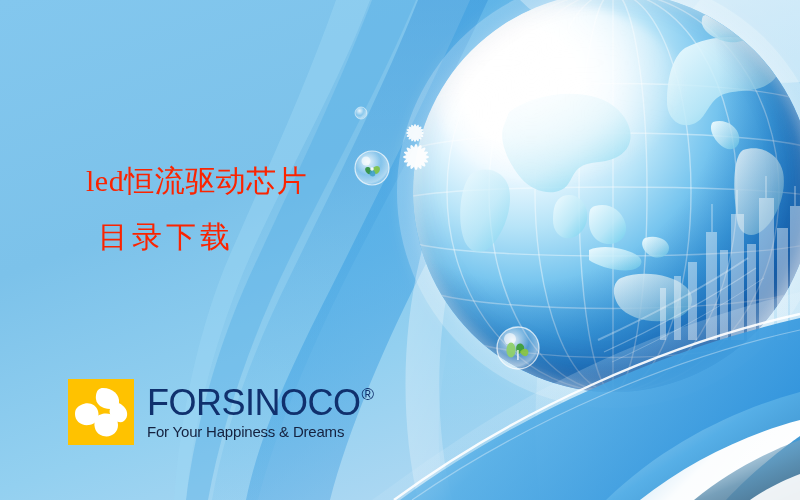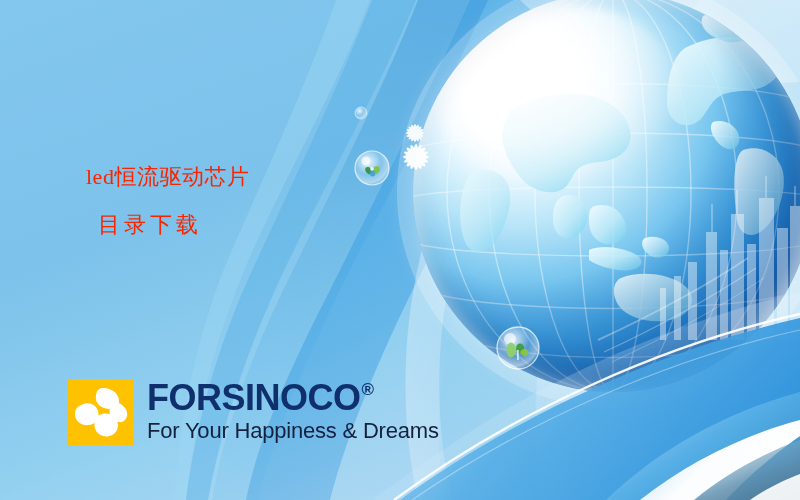--- a/index.html
+++ b/index.html
@@ -60,21 +60,21 @@
     background: radial-gradient(circle, rgba(255,255,255,0) 62%, rgba(255,255,255,0.30) 74%, rgba(255,255,255,0) 86%);
     pointer-events: none;
   }
 
   
   .headline {
     position: absolute;
     left: 86px;
     top: 166px;
     color: #fb2400;
-    font-size: 22px;
+    font-size: 30px;
     line-height: 1.0;
     letter-spacing: 0.5px;
     white-space: nowrap;
     font-family: "Liberation Serif", "DejaVu Serif", serif;
   }
   .headline .l1 { display: block; }
   .headline .l2 { display: block; margin-top: 26px; padding-left: 12px; letter-spacing: 4px; }
 
   
   .logo {
@@ -87,31 +87,31 @@
   .logo-mark {
     width: 66px;
     height: 66px;
     background: #FFC200;
     position: relative;
     flex: none;
   }
   .logo-text { margin-left: 13px; }
   .logo-name {
     font-size: 36px;
-    font-weight: bold;
+    font-weight: normal;
     color: #10306d;
     letter-spacing: -0.5px;
     line-height: 1;
     white-space: nowrap;
     display: flex;
     align-items: flex-start;
   }
   .logo-reg { font-size: 17px; margin-left: 1px; margin-top: 1px; }
   .logo-tagline {
-    font-size: 22px;
+    font-size: 15px;
     color: #14213f;
     letter-spacing: -0.2px;
     margin-top: 2px;
     white-space: nowrap;
   }
 </style>
 </head>
 <body>
 
 <div id="banner">

